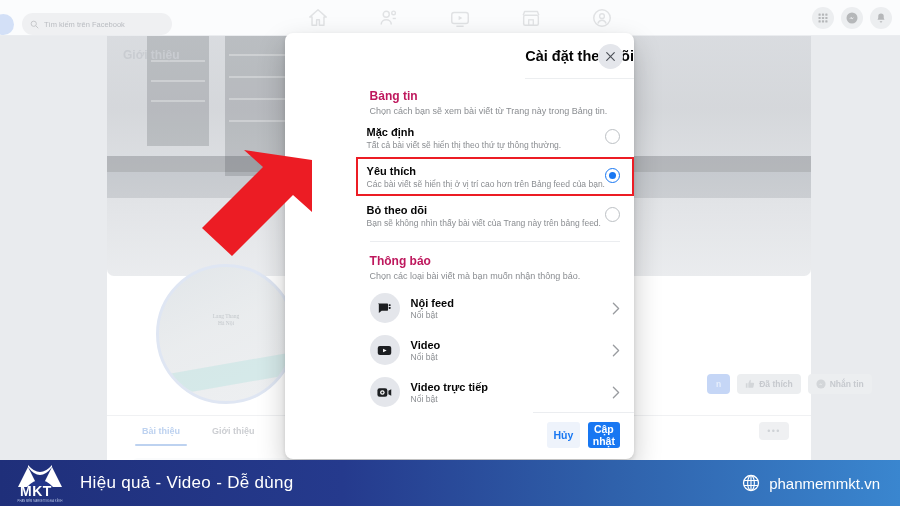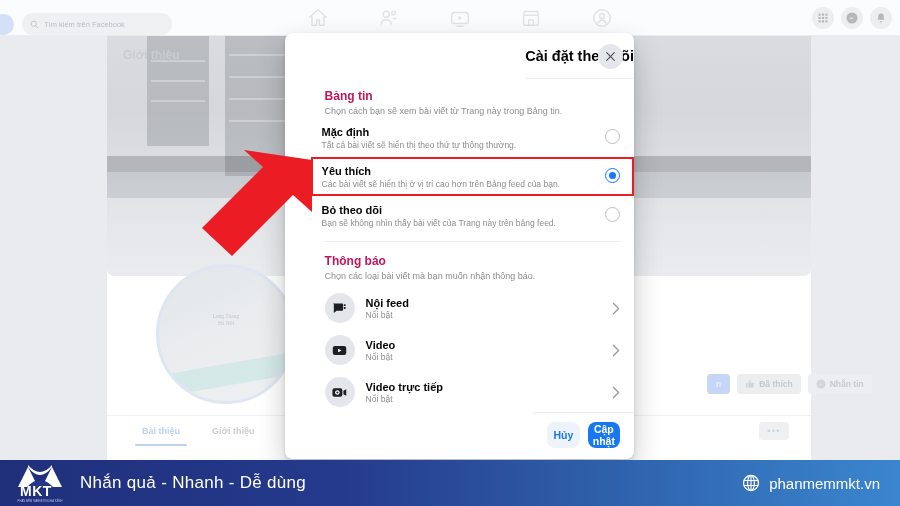--- a/index.html
+++ b/index.html
@@ -200,21 +200,21 @@
     flex: 1 1 auto; overflow: hidden; padding: 0 0 0 0;
   }
 
   .sec-pad { padding: 10px 14px 2px 14px; }
   .sec-title { font-size: 12px; font-weight: bold; color: #be185d; }
   .sec-desc { font-size: 9px; color: #8a8d91; margin-top: 3px; }
 
   .opt-row {
     display: flex; align-items: flex-start;
     padding: 8px 14px 7px 11px;
-    position: relative; cursor: pointer; gap: 45px;
+    position: relative; cursor: pointer;
   }
   .opt-txt { flex: 1 1 auto; }
   .opt-name { font-size: 11px; font-weight: bold; color: #050505; }
   .opt-desc { font-size: 8.5px; color: #8a8d91; margin-top: 2px; }
   .radio {
     width: 15px; height: 15px; border-radius: 50%;
     border: 1.4px solid #bcc0c4; flex: none; margin-top: 3px;
   }
   .radio.on {
     border-color: #1877f2; border-width: 1.6px;
@@ -246,21 +246,21 @@
   .n-name { font-size: 11px; font-weight: bold; color: #050505; }
   .n-sub { font-size: 8.5px; color: #8a8d91; margin-top: 1px; }
   .chev { width: 8px; height: 13px; flex: none; opacity: .62; }
 
   .modal-foot {
     flex: none; border-top: 1px solid #ebedf0;
     padding: 9px 14px 11px 14px;
     display: flex; gap: 8px;
   }
   .foot-btn {
-    flex: 1 1 0; height: 26px; border-radius: 8px;
+    flex: 1 1 0; height: 26px; border-radius: 3px;
     display: flex; align-items: center; justify-content: center;
     font-size: 10.5px; font-weight: bold; cursor: pointer;
     border: none;
     font-family: "Liberation Sans", sans-serif;
   }
   .btn-cancel { background: #eef3fb; color: #1877f2; }
   .btn-update { background: #1877f2; color: #fff; }
 
   
   .arrow { position: absolute; left: 196px; top: 150px; z-index: 20; }
@@ -549,21 +549,21 @@
     <div class="mkt-logo">
       <svg width="52" height="26" viewBox="0 0 52 26">
         <path d="M4 24 L14 4 L24 24 Z" fill="#fff"></path>
         <path d="M28 24 L38 4 L48 24 Z" fill="#fff"></path>
         <path d="M14 4 Q26 20 38 4 L38 2 Q26 16 14 2 Z" fill="#fff"></path>
         <path d="M13 24 Q26 10 39 24 Z" fill="#23368a"></path>
       </svg>
       <div class="mkt-word">MKT</div>
       <div class="mkt-tiny">PHẦN MỀM MARKETING ĐA KÊNH</div>
     </div>
-    <div class="foot-slogan">Nhắn quả - Nhanh - Dễ dùng</div>
+    <div class="foot-slogan">Hiệu quả - Video - Dễ dùng</div>
     <div class="foot-site">
       <svg class="globe" viewBox="0 0 24 24">
         <circle cx="12" cy="12" r="10" fill="none" stroke="#fff" stroke-width="1.7"></circle>
         <ellipse cx="12" cy="12" rx="4.5" ry="10" fill="none" stroke="#fff" stroke-width="1.5"></ellipse>
         <path d="M2.6 8.6h18.8M2.6 15.4h18.8M12 2v20" stroke="#fff" stroke-width="1.5" fill="none"></path>
       </svg>
       <span>phanmemmkt.vn</span>
     </div>
   </div>
 

